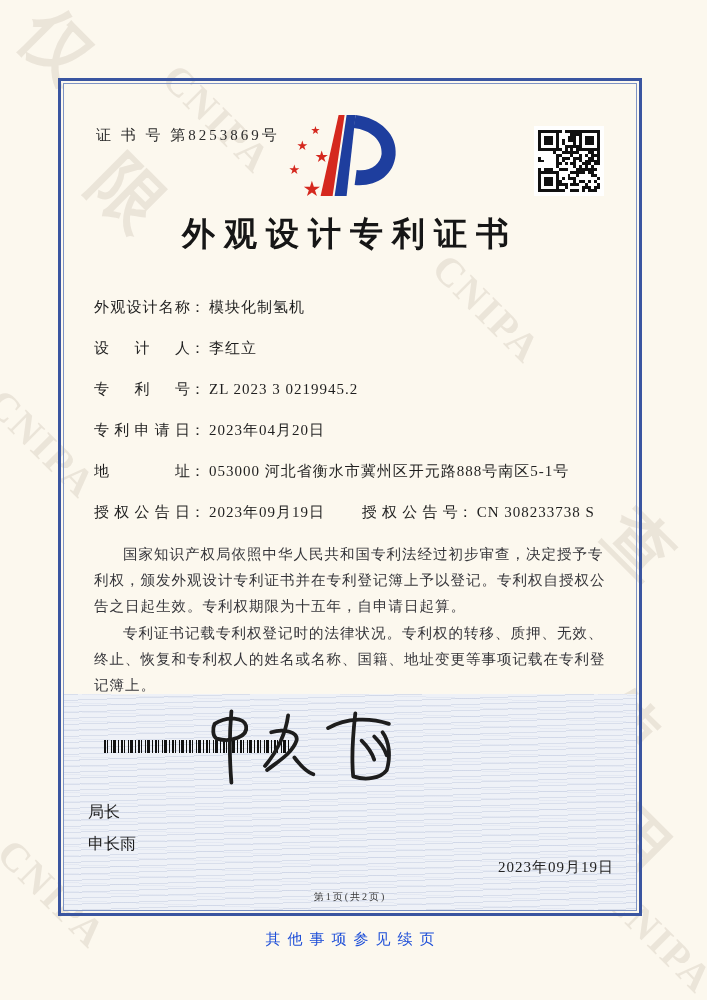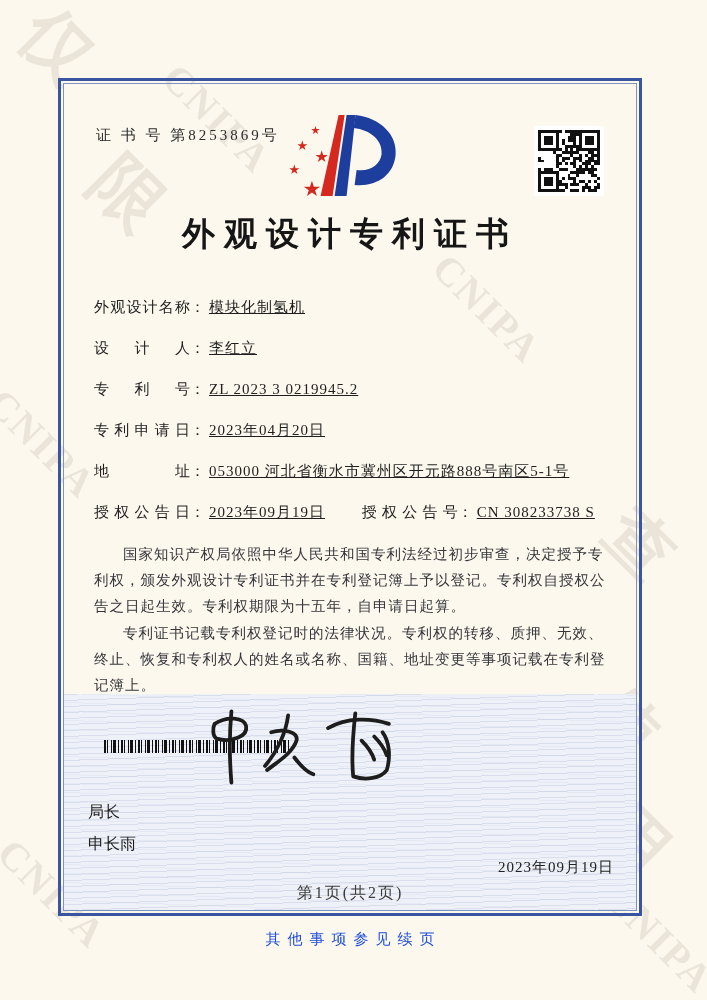--- a/index.html
+++ b/index.html
@@ -40,21 +40,21 @@
   }
   .content {
     position:absolute; left:30px; right:30px; top:212px;
   }
   .field-row { font-size:15px; color:#1f1f1f; margin-bottom:19px; line-height:22px; white-space:nowrap; }
   .f-label {
     display:inline-block; width:96px; text-align:justify; text-align-last:justify;
     text-justify:inter-character; vertical-align:bottom; letter-spacing:0;
   }
   .f-colon { display:inline-block; margin-right:4px; }
-  .f-value { letter-spacing:1px;text-decoration:underline; }
+  .f-value { letter-spacing:1px; }
   .dual .group2 { margin-left:33px; }
   .paras { margin-top:0; }
   .para {
     font-size:14.5px; line-height:1.78; color:#35353a; text-indent:2em;
     letter-spacing:1px; margin-bottom:2px;
   }
   
   .band {
     position:absolute; left:0; right:0; top:610px; bottom:0;
     background-color:#eef1f7;
@@ -68,21 +68,21 @@
       #111 0 2px, transparent 2px 3px,
       #111 3px 4px, transparent 4px 7px,
       #111 7px 8px, transparent 8px 9px,
       #111 9px 12px, transparent 12px 14px,
       #111 14px 15px, transparent 15px 17px);
   }
   .sig-title { position:absolute; left:24px; top:108px; font-size:16px; color:#1c1c1c; font-family:Liberation Serif, serif; }
   .sig-name  { position:absolute; left:24px; top:140px; font-size:16px; color:#1c1c1c; font-family:"Liberation Sans", sans-serif; }
   .sig-hand  { position:absolute; left:138px; top:10px; width:210px; height:86px; }
   .band-date { position:absolute; right:22px; top:164px; font-size:15px; color:#222; letter-spacing:1px; }
-  .page-info { position:absolute; left:0; right:0; bottom:6px; text-align:center; font-size:16px; color:#3b3b3b; letter-spacing:2px; }
+  .page-info { position:absolute; left:0; right:0; bottom:6px; text-align:center; font-size:10px; color:#3b3b3b; letter-spacing:2px; }
   .footer-note {
     position:absolute; left:0; right:0; top:930px; text-align:center; z-index:1;
     font-size:15px; color:#1d4ed8; letter-spacing:7px;
   }
 </style>
 </head>
 <body>
 
 <div class="page">
 

